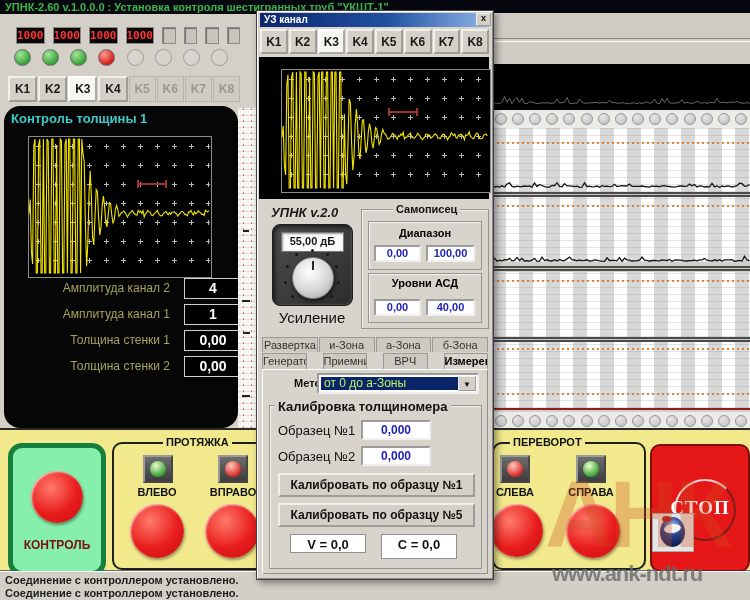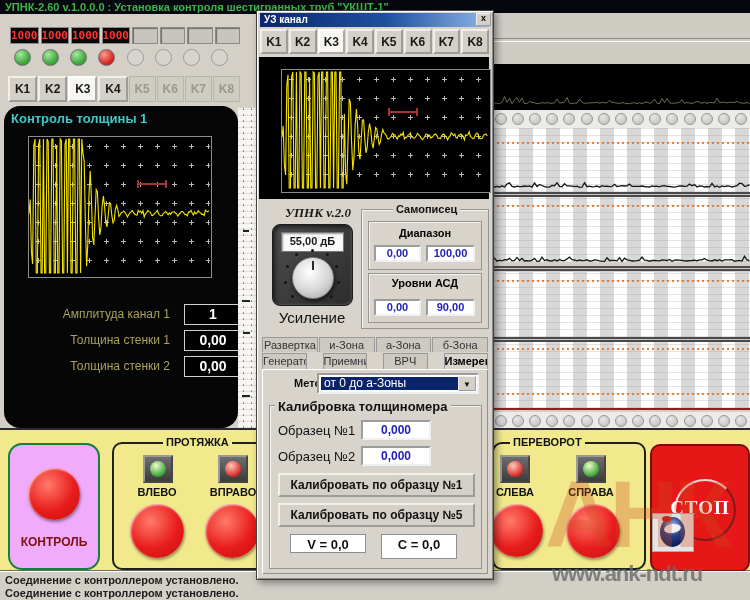--- a/index.html
+++ b/index.html
@@ -6,21 +6,21 @@
   #app{position:relative;width:750px;height:600px;background:#d4d0c8;overflow:hidden;
        font-family:"Liberation Sans",sans-serif;}
   .abs{position:absolute;}
   
   .titlebar{left:0;top:0;width:750px;height:14px;background:#07070f;color:#3db549;
     font-size:11px;font-weight:bold;line-height:14px;padding-left:5px;box-sizing:border-box;white-space:nowrap;}
   
   .counters{left:10px;top:27px;width:230px;height:17px;display:flex;gap:2px;}
   .ccell{flex:1;border:1px solid #8a8a8a;box-shadow:inset 1px 1px 1px rgba(0,0,0,.45);
     background:#090909;color:#ff3333;font:bold 11px "DejaVu Sans Mono",monospace;
-    text-align:center;line-height:16px;}
+    text-align:center;line-height:16px;margin-left:6px;}
   .ccell.empty{background:#c8c5be;}
   
   .ledrow{left:14px;top:49px;width:214px;height:16px;display:flex;justify-content:space-between;}
   .led{width:15px;height:15px;border-radius:50%;border:1px solid #6f6f6f;}
   .led.g{background:radial-gradient(circle at 35% 30%,#a5e89a,#35a035 70%);}
   .led.r{background:radial-gradient(circle at 35% 30%,#ff9a8a,#d01f1f 70%);}
   .led.off{background:#d7d4cd;border-color:#9b9b9b;}
   
   .krow{left:8px;top:76px;width:232px;height:26px;display:flex;gap:1px;}
   .kbtn{flex:1;background:#d4d0c8;border:2px outset #f2efe9;font:bold 12px "Liberation Sans",sans-serif;
@@ -57,21 +57,21 @@
   .sep{left:492px;width:258px;height:5px;background:linear-gradient(#4a4a4a 0 2px,#c8c8c8 2px 3px,#4a4a4a 3px 5px);}
   .odot{left:492px;width:258px;height:2px;
     background:repeating-linear-gradient(90deg,#e0701c 0 2px,transparent 2px 5px);opacity:.85;}
   .redline{left:492px;width:258px;height:2px;background:#8a2020;}
   .tracewrap{left:492px;width:258px;height:10px;}
   
   .yellow{left:0;top:428px;width:750px;height:143px;background:#f1e98c;
     border-top:2px solid #2a2a2a;border-bottom:1px solid #6a6a5a;box-sizing:border-box;}
   .ygroup{border:2px solid #1f1f1f;border-radius:10px;}
   .ylabel{background:#f1e98c;font-size:11px;font-weight:bold;color:#111;text-align:center;padding:0 3px;}
-  .greenbtn{background:#f0abfc;border:2px solid #15803d;border-radius:14px;}
+  .greenbtn{background:#86efac;border:5px solid #15803d;border-radius:14px;}
   .redcircle{border-radius:50%;cursor:pointer;
     background:radial-gradient(circle at 38% 32%,#ff7a6a 0%,#e81c1c 55%,#c61010 100%);
     box-shadow:inset 1px 1px 2px rgba(255,255,255,.75),1px 2px 3px rgba(0,0,0,.4);}
   .lamp{background:linear-gradient(#6e6e6e,#3c3c3c);border:2px outset #9a9a9a;
     display:flex;align-items:center;justify-content:center;box-sizing:border-box;}
   .lampdot{width:16px;height:16px;border-radius:50%;}
   .lampdot.g{background:radial-gradient(circle at 38% 30%,#eaffc8,#2f9a2f 75%);}
   .lampdot.r{background:radial-gradient(circle at 38% 30%,#ffc8b8,#d42020 75%);}
   .lamplabel{font-size:11px;font-weight:bold;color:#111;text-align:center;}
   .ctrl-label{color:#7a1010;font-size:12px;font-weight:bold;text-align:center;}
@@ -96,40 +96,40 @@
   .wtitle{left:3px;top:2px;width:229px;height:14px;
     background:linear-gradient(90deg,#0b266e,#1e50a0 55%,#8fb4e8);color:#fff;
     font-size:10px;font-weight:bold;line-height:14px;padding-left:4px;box-sizing:border-box;}
   .wclose{right:2px;top:2px;width:13px;height:11px;position:absolute;background:#d4d0c8;
     border:1px outset #f0f0f0;font-size:9px;font-weight:bold;line-height:9px;text-align:center;cursor:pointer;}
   .wtabs{left:3px;top:18px;width:229px;height:25px;display:flex;gap:1px;}
   .group{border:1px solid #969390;box-shadow:inset 1px 1px 0 rgba(255,255,255,.7);}
   .glabel{position:absolute;background:#d8d4cc;font-size:11px;font-weight:bold;color:#111;padding:0 3px;}
   .bluefield{background:#fff;border:2px inset #f0f0f0;color:#2020bb;font-size:11px;font-weight:bold;
     text-align:center;box-sizing:border-box;}
-  .devname{font-family:Liberation Serif, serif;font-style:italic;font-weight:bold;font-size:13px;
-    color:#1a1a1a;text-align:right;}
+  .devname{font-family:Liberation Sans, sans-serif;font-style:italic;font-weight:bold;font-size:13px;
+    color:#1a1a1a;text-align:left;}
   .knobpanel{background:linear-gradient(135deg,#4e4e4e,#2c2c2c);border-radius:8px;border:1px solid #1d1d1d;
     box-shadow:inset 2px 2px 4px rgba(0,0,0,.6),inset -1px -1px 2px rgba(255,255,255,.15);}
   .gaindisp{background:#fafafa;border:1px solid #777;box-shadow:inset 1px 1px 2px #999;
     color:#1a1a1a;font-size:11px;font-weight:bold;text-align:center;line-height:17px;}
   .knob{border-radius:50%;cursor:pointer;border:1px solid #808080;
     background:radial-gradient(circle at 42% 35%,#ffffff,#d6d6d6 55%,#9c9c9c);
     box-shadow:1px 2px 4px rgba(0,0,0,.65);}
   .knobptr{position:absolute;left:50%;top:3px;width:2px;height:9px;background:#2a2a2a;margin-left:-1px;}
   .kdot{position:absolute;width:3px;height:3px;border-radius:50%;background:#151515;}
   .gainlabel{font-size:15px;color:#111;text-align:center;}
   .tabcell{flex:1;border:1px solid #999;border-bottom:none;background:#cdc9c1;color:#333;
     font-size:11px;text-align:center;line-height:14px;cursor:pointer;
     white-space:nowrap;overflow:hidden;}
   .tabcell.active{background:#d8d4cc;font-weight:bold;color:#000;}
   .contentbox{background:#d8d4cc;box-shadow:inset 1px 1px 0 #fff,inset -1px -1px 0 #8f8f8f;}
   .mlabel{font-size:11px;font-weight:bold;color:#111;margin-left:24px;}
   .dropdown{background:#fff;border:2px inset #f0f0f0;box-sizing:border-box;cursor:pointer;}
-  .dropsel{position:absolute;left:2px;top:2px;right:18px;bottom:2px;background:#0a246a;color:#ffffff;
+  .dropsel{position:absolute;left:2px;top:2px;right:18px;bottom:2px;background:#0a246a;color:#bef264;
     font-size:12px;line-height:13px;padding-left:3px;}
   .droparrow{position:absolute;right:1px;top:1px;width:16px;bottom:1px;background:#d4d0c8;
     border:1px outset #f0f0f0;font-size:8px;text-align:center;line-height:15px;color:#111;}
   .wbtn{background:#d4d0c8;border:2px outset #f2efe9;font-size:12px;font-weight:bold;color:#111;
     text-align:center;cursor:pointer;box-sizing:border-box;}
   .vcfield{background:#fff;border:1px solid #8f8f8f;font-size:13px;font-weight:bold;color:#111;
     text-align:center;box-sizing:border-box;}
   
   .wm-big{left:545px;top:462px;width:215px;height:115px;font-size:95px;font-weight:bold;
     color:rgba(205,75,30,.30);line-height:105px;letter-spacing:-4px;z-index:30;pointer-events:none;
@@ -185,20 +185,24 @@
           <pattern id="dg1" width="17" height="19" patternUnits="userSpaceOnUse">
             <rect x="7" y="9" width="5" height="1" fill="#b9b9b9"></rect>
             <rect x="9" y="7" width="1" height="5" fill="#b9b9b9"></rect>
           </pattern>
         </defs>
         <rect x="1" y="1" width="180" height="138" fill="url(#dg1)"></rect>
         <polyline id="wave1" fill="none" stroke="#f5e400" stroke-width="1.1" points="0.0,77.3 1.2,62.5 2.4,114.5 3.6,126.9 4.8,9.1 6.0,2.0 7.2,136.0 8.4,136.0 9.6,7.9 10.8,2.0 12.0,136.0 13.2,136.0 14.4,2.0 15.6,136.0 16.8,136.0 18.0,2.0 19.2,4.3 20.4,136.0 21.6,136.0 22.8,2.0 24.0,2.0 25.2,136.0 26.4,136.0 27.6,8.1 28.8,136.0 30.0,136.0 31.2,2.0 32.4,3.6 33.6,136.0 34.8,136.0 36.0,7.4 37.2,2.0 38.4,136.0 39.6,2.0 40.8,2.0 42.0,136.0 43.2,136.0 44.4,2.0 45.6,2.0 46.8,136.0 48.0,136.0 49.2,2.0 50.4,2.0 51.6,136.0 52.8,2.0 54.0,16.7 55.2,24.2 56.4,87.3 57.6,129.3 58.8,107.1 60.0,57.0 61.2,33.9 62.4,60.5 63.6,100.4 64.8,107.9 66.0,79.9 67.2,52.4 68.4,54.6 69.6,80.7 70.8,97.9 72.0,90.0 73.2,68.4 74.4,59.0 75.6,69.5 76.8,85.7 78.0,89.9 79.2,78.3 80.4,65.6 81.6,66.4 82.8,78.2 84.0,85.9 85.2,83.4 86.4,72.2 87.6,68.4 88.8,72.5 90.0,79.4 91.2,77.7 92.4,75.5 93.6,75.3 94.8,74.0 96.0,75.6 97.2,77.2 98.4,80.1 99.6,77.9 100.8,75.9 102.0,75.2 103.2,73.5 104.4,75.4 105.6,77.1 106.8,77.8 108.0,78.3 109.2,73.3 110.4,75.2 111.6,74.1 112.8,76.5 114.0,73.6 115.2,79.9 116.4,76.8 117.6,75.7 118.8,73.5 120.0,74.8 121.2,74.9 122.4,78.1 123.6,78.5 124.8,77.3 126.0,76.1 127.2,74.9 128.4,73.4 129.6,76.8 130.8,78.2 132.0,79.0 133.2,78.6 134.4,76.3 135.6,75.6 136.8,74.3 138.0,76.1 139.2,77.8 140.4,75.7 141.6,77.4 142.8,75.2 144.0,75.2 145.2,74.7 146.4,76.0 147.6,77.0 148.8,79.2 150.0,77.2 151.2,76.3 152.4,74.5 153.6,74.5 154.8,75.9 156.0,77.6 157.2,77.6 158.4,78.7 159.6,74.9 160.8,75.1 162.0,73.3 163.2,76.1 164.4,78.0 165.6,74.8 166.8,76.9 168.0,75.8 169.2,73.8 170.4,75.4 171.6,75.8 172.8,77.3 174.0,77.1 175.2,78.6 176.4,73.1 177.6,74.3 178.8,74.9 180.0,73.5"></polyline>
       </svg>
       <div class="abs marker" style="left:108px;top:43px;width:26px;height:8px;"></div>
     </div>
+    <div class="abs readrow" style="left:14px;top:172px;width:224px;">
+      <span class="readlabel">Амплитуда канал 2</span>
+      <span class="readval">4</span>
+    </div>
     <div class="abs readrow" style="left:14px;top:198px;width:224px;">
       <span class="readlabel">Амплитуда канал 1</span>
       <span class="readval">1</span>
     </div>
     <div class="abs readrow" style="left:14px;top:224px;width:224px;">
       <span class="readlabel">Толщина стенки 1</span>
       <span class="readval">0,00</span>
     </div>
     <div class="abs readrow" style="left:14px;top:250px;width:224px;">
       <span class="readlabel">Толщина стенки 2</span>
@@ -377,21 +381,21 @@
     <div class="glabel" style="left:112px;top:192px;margin-left:24px;">Самописец</div>
     <div class="abs group" style="left:111px;top:210px;width:112px;height:47px;">
       <div style="font-size:11px;font-weight:bold;text-align:center;padding-top:5px;">Диапазон</div>
     </div>
     <div class="abs bluefield" style="left:117px;top:234px;width:47px;height:17px;line-height:13px;">0,00</div>
     <div class="abs bluefield" style="left:169px;top:234px;width:49px;height:17px;line-height:13px;">100,00</div>
     <div class="abs group" style="left:111px;top:262px;width:112px;height:48px;">
       <div style="font-size:11px;font-weight:bold;text-align:center;padding-top:3px;">Уровни АСД</div>
     </div>
     <div class="abs bluefield" style="left:117px;top:288px;width:47px;height:17px;line-height:13px;">0,00</div>
-    <div class="abs bluefield" style="left:169px;top:288px;width:49px;height:17px;line-height:13px;">90,00</div>
+    <div class="abs bluefield" style="left:169px;top:288px;width:49px;height:17px;line-height:13px;">40,00</div>
 
     <div class="abs" style="left:5px;top:326px;width:226px;height:15px;display:flex;gap:1px;">
       <div class="tabcell">Развертка</div>
       <div class="tabcell">и-Зона</div>
       <div class="tabcell">а-Зона</div>
       <div class="tabcell">б-Зона</div>
     </div>
     <div class="abs" style="left:5px;top:342px;width:226px;height:16px;display:flex;gap:16px;">
       <div class="tabcell">Генератор</div>
       <div class="tabcell">Приемник</div>

